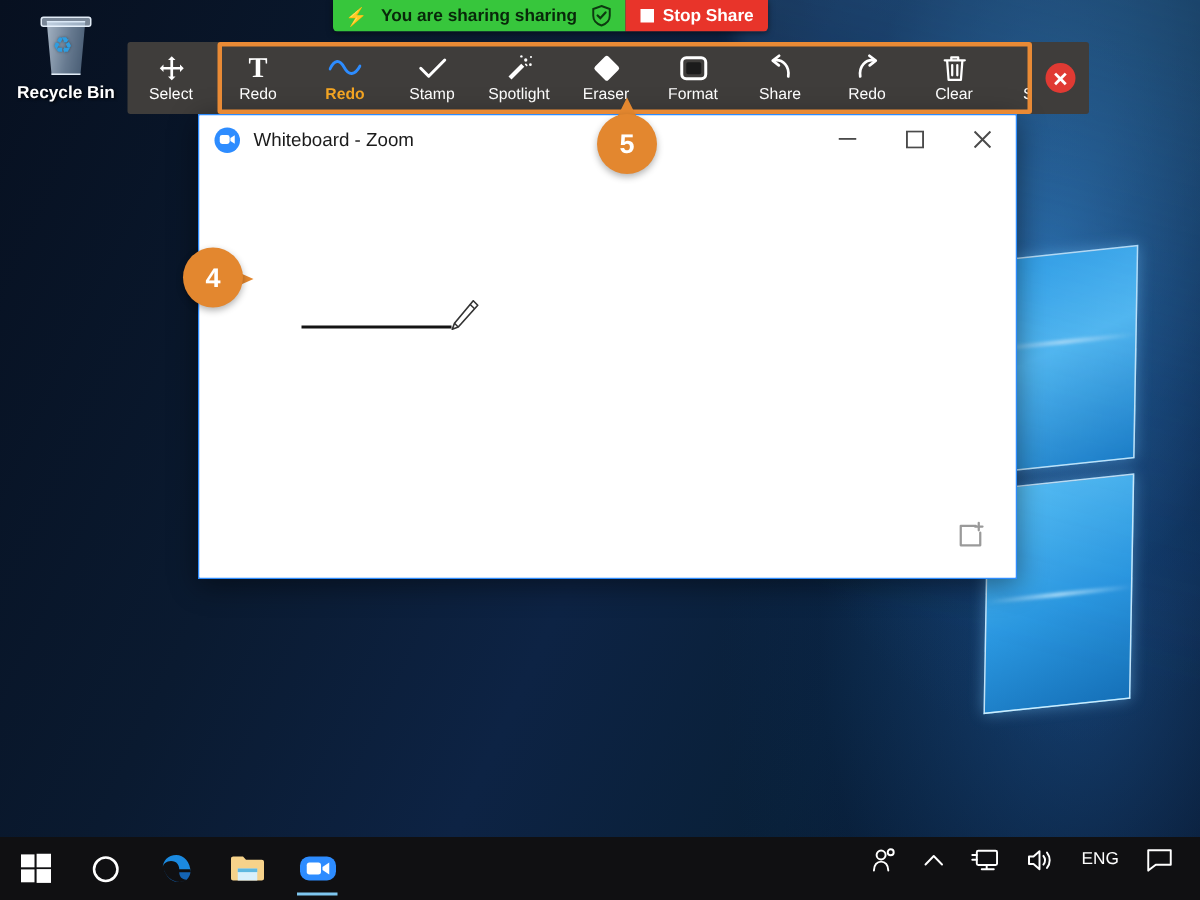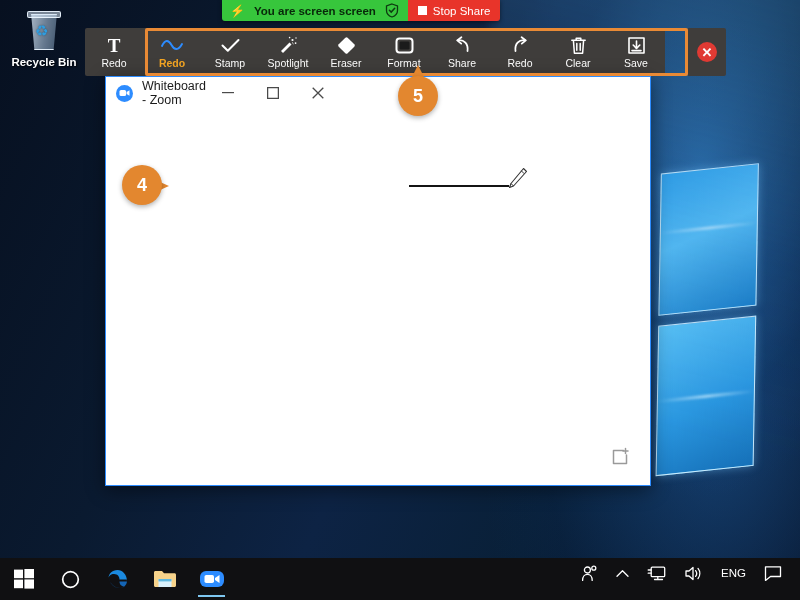--- a/index.html
+++ b/index.html
@@ -147,21 +147,21 @@
     gap: 6px;
     padding: 0 10px;
     cursor: pointer;
   }
   .stop-square {
     width: 9px; height: 9px;
     background: #ffffff;
   }
   .stop-text {
     font-size: 11.5px;
-    font-weight: normal;
+    font-weight: bold;
     color: #ffffff;
     white-space: nowrap;
   }
 
   
   .annot-bar {
     position: absolute;
     left: 85px; top: 28px;
     height: 48px;
     background: #3f3d3b;
@@ -225,26 +225,26 @@
     justify-content: center;
     color: #ffffff;
     font-size: 13px;
     font-weight: bold;
     line-height: 1;
   }
 
   
   .wb-window {
     position: absolute;
-    left: 105px; top: 76px;
-    width: 546px; height: 410px;
+    left: 132px; top: 76px;
+    width: 546px; height: 310px;
     background: #ffffff;
     border: 1px solid #2d8cff;
     display: flex;
-    flex-direction: row;
+    flex-direction: column;
     box-shadow: 0 4px 18px rgba(0,0,0,0.45);
   }
   .wb-titlebar {
     height: 32px;
     background: #ffffff;
     display: flex;
     align-items: center;
     padding-left: 10px;
     flex: 0 0 32px;
   }
@@ -403,36 +403,44 @@
       <div class="bin-body"></div>
       <div class="bin-lip"></div>
       <div class="bin-recycle">♻</div>
     </div>
     <div class="bin-label">Recycle Bin</div>
   </div>
 
   <div class="share-banner">
     <div class="share-green">
       <span class="share-bolt">⚡</span>
-      <span class="share-text">You are screen screen</span>
+      <span class="share-text">You are sharing sharing</span>
       <span class="share-shield">
         <svg width="14" height="15" viewBox="0 0 14 15">
           <path d="M7 1 L12.5 3 V7.5 C12.5 10.8 10 13 7 14 C4 13 1.5 10.8 1.5 7.5 V3 Z" fill="none" stroke="#0d3a10" stroke-width="1.3"></path>
           <path d="M4.4 7.3 L6.2 9.1 L9.7 5.3" fill="none" stroke="#0d3a10" stroke-width="1.5" stroke-linecap="round"></path>
         </svg>
       </span>
     </div>
     <div class="stop-share">
       <span class="stop-square"></span>
       <span class="stop-text">Stop Share</span>
     </div>
   </div>
 
   <div class="annot-bar">
 
+    <div class="tool">
+      <span class="ticon">
+        <svg width="17" height="17" viewBox="0 0 17 17" fill="currentColor">
+          <path d="M8.5 0.5 L11 3 H9.4 V7.6 H14 V6 L16.5 8.5 L14 11 V9.4 H9.4 V14 H11 L8.5 16.5 L6 14 H7.6 V9.4 H3 V11 L0.5 8.5 L3 6 V7.6 H7.6 V3 H6 Z"></path>
+        </svg>
+      </span>
+      <span class="tlabel">Select</span>
+    </div>
 
     <div class="tool">
       <span class="ticon">
         <span style="font-family:'Liberation Serif',serif;font-size:19px;font-weight:bold;line-height:1;">T</span>
       </span>
       <span class="tlabel">Redo</span>
     </div>
 
     <div class="tool active">
       <span class="ticon">

